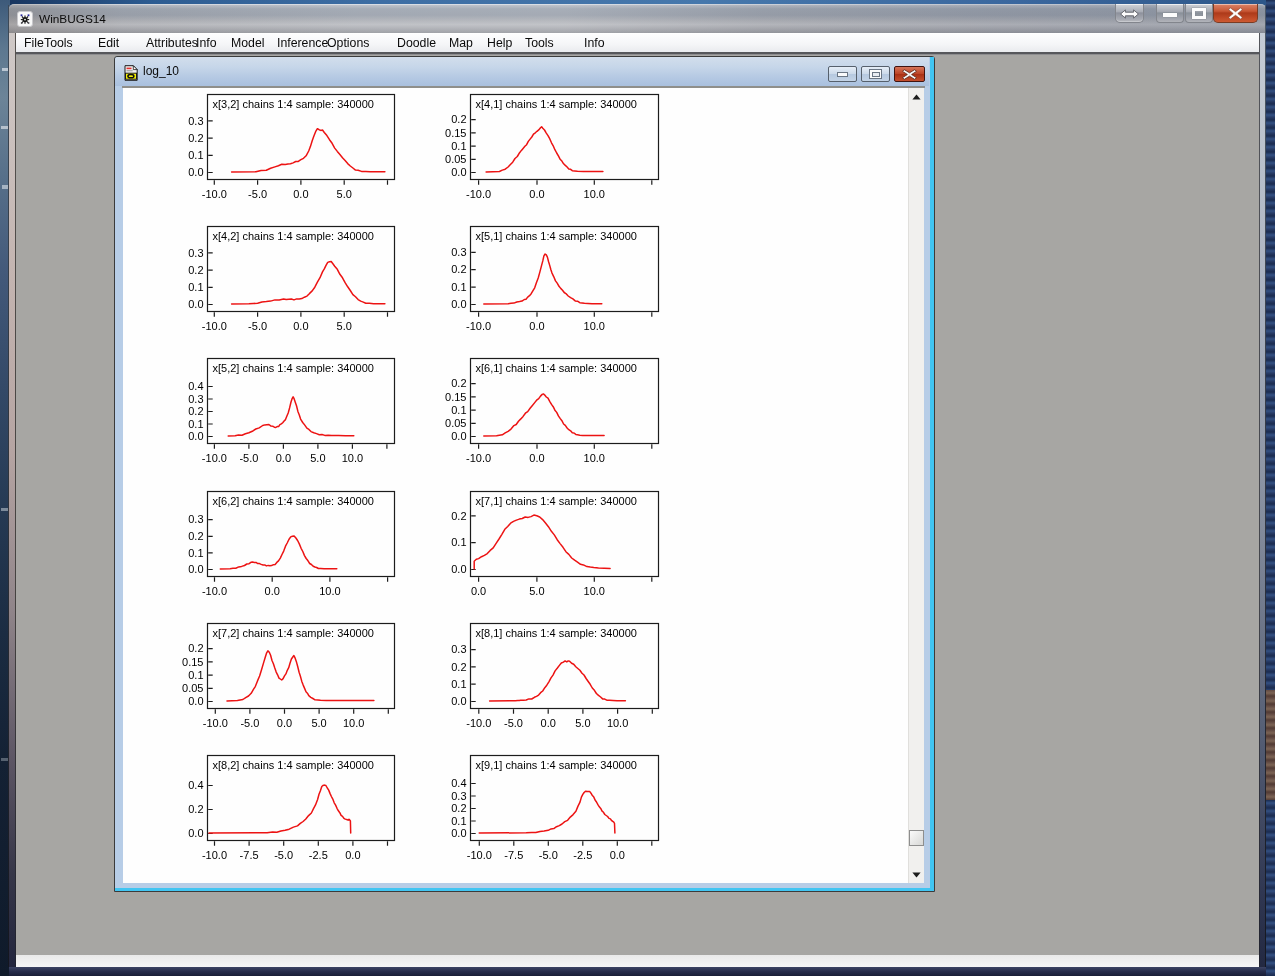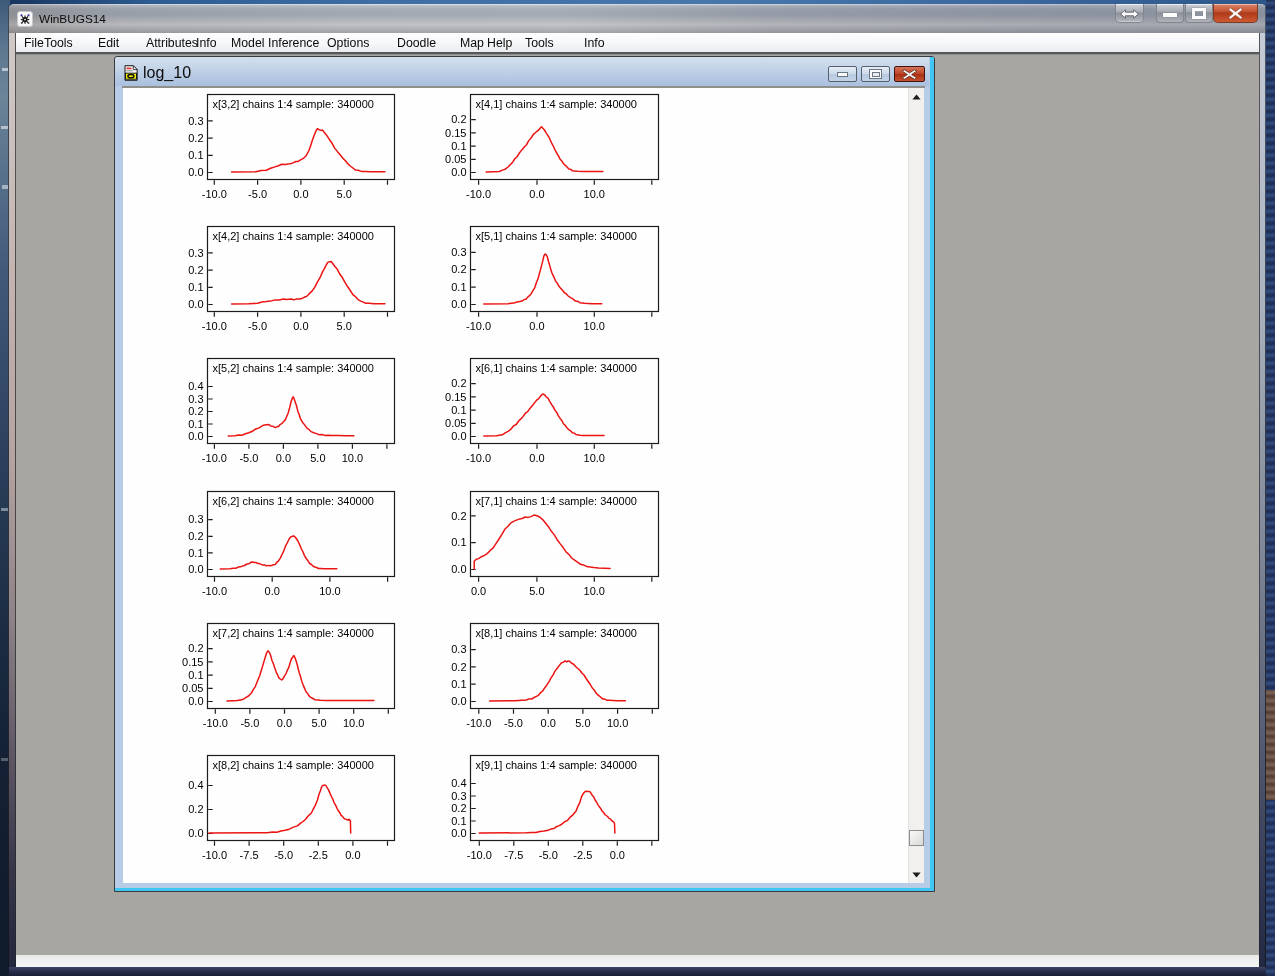--- a/index.html
+++ b/index.html
@@ -82,24 +82,24 @@
 <div class="abs" style="left:16px;top:52px;width:1243px;height:2px;background:#56575b"></div>
 <div class="abs" style="left:16px;top:54px;width:1243px;height:1px;background:#8d8d8f"></div>
 
 <div class="abs" style="top:36px;left:0;width:1150px;height:15px;font-size:12.3px;color:#0a0a0a">
   <span class="abs" style="left:24px">File</span>
   <span class="abs" style="left:44px">Tools</span>
   <span class="abs" style="left:98px">Edit</span>
   <span class="abs" style="left:146px">Attributes</span>
   <span class="abs" style="left:196px">Info</span>
   <span class="abs" style="left:231px">Model</span>
-  <span class="abs" style="left:268px">Inference</span>
+  <span class="abs" style="left:277px">Inference</span>
   <span class="abs" style="left:327px">Options</span>
   <span class="abs" style="left:397px">Doodle</span>
-  <span class="abs" style="left:460px">Map</span>
+  <span class="abs" style="left:449px">Map</span>
   <span class="abs" style="left:487px">Help</span>
   <span class="abs" style="left:525px">Tools</span>
   <span class="abs" style="left:584px">Info</span>
 </div>
 
 <div class="abs" style="left:16px;top:55px;width:1243px;height:900px;background:#a7a6a3"></div>
 
 <div class="abs" style="left:16px;top:955px;width:1243px;height:12px;
   background:linear-gradient(180deg,#e9e9e9,#f6f6f6)"></div>
 
@@ -129,21 +129,21 @@
   background:linear-gradient(180deg,#d2deec 0%,#c6d6e9 35%,#b5c9e3 70%,#a9c0de 100%)"></div>
 
 <svg class="abs" style="left:124px;top:65px" width="14" height="16" viewBox="0 0 14 16">
   <path d="M1 0.7 H9.3 L13.2 4.6 V15.3 H1 Z" fill="#f1f1f1" stroke="#1a1a1a" stroke-width="1"></path>
   <path d="M9.3 0.7 L9.3 4.6 H13.2 Z" fill="#ffffff" stroke="#1a1a1a" stroke-width="0.8"></path>
   <rect x="2.5" y="2.6" width="5" height="1.6" fill="#e42f2f"></rect>
   <rect x="2.5" y="5.2" width="6.2" height="1.1" fill="#9a9a9a"></rect>
   <rect x="1.5" y="8.2" width="11" height="6" fill="#f4f104" stroke="#1a1a1a" stroke-width="1"></rect>
   <ellipse cx="6.9" cy="11.2" rx="3" ry="1.6" fill="none" stroke="#111" stroke-width="1.5"></ellipse>
 </svg>
-<div class="abs" style="left:143px;top:64px;font-size:16px;color:#0a0a0a">log_10</div>
+<div class="abs" style="left:143px;top:64px;font-size:12px;color:#0a0a0a">log_10</div>
 
 <div class="abs" style="left:828px;top:66px;width:29px;height:16px;border:1px solid #56606c;border-radius:2px;
   background:linear-gradient(180deg,#e6eef7 0%,#ccdaea 48%,#b6c9e0 52%,#c3d3e6 100%)"></div>
 <div class="abs" style="left:837px;top:72px;width:11px;height:5px;background:#fafbfc;border:1px solid #6a7684"></div>
 <div class="abs" style="left:861px;top:66px;width:29px;height:16px;border:1px solid #56606c;border-radius:2px;
   background:linear-gradient(180deg,#e6eef7 0%,#ccdaea 48%,#b6c9e0 52%,#c3d3e6 100%)"></div>
 <div class="abs" style="left:869px;top:69px;width:13px;height:10px;border:1px solid #6a7684;background:#fafbfc"></div>
 <div class="abs" style="left:871.5px;top:71.5px;width:8px;height:5px;border:1px solid #6a7684;background:#e8ecf2"></div>
 <div class="abs" style="left:894px;top:66px;width:31px;height:16px;border:1px solid #401410;border-radius:2px;
   background:linear-gradient(180deg,#d67458 0%,#bc4527 48%,#aa3014 52%,#c44f2d 100%)"></div>

